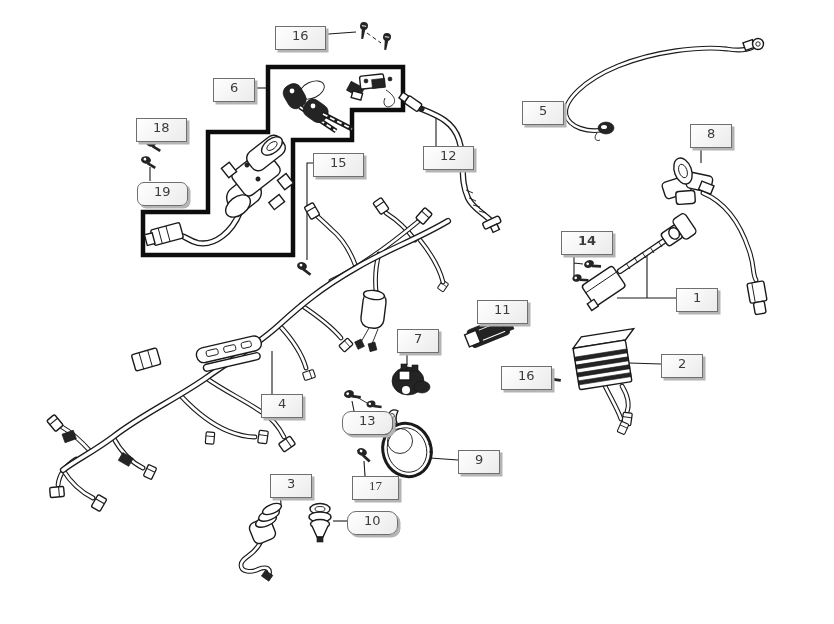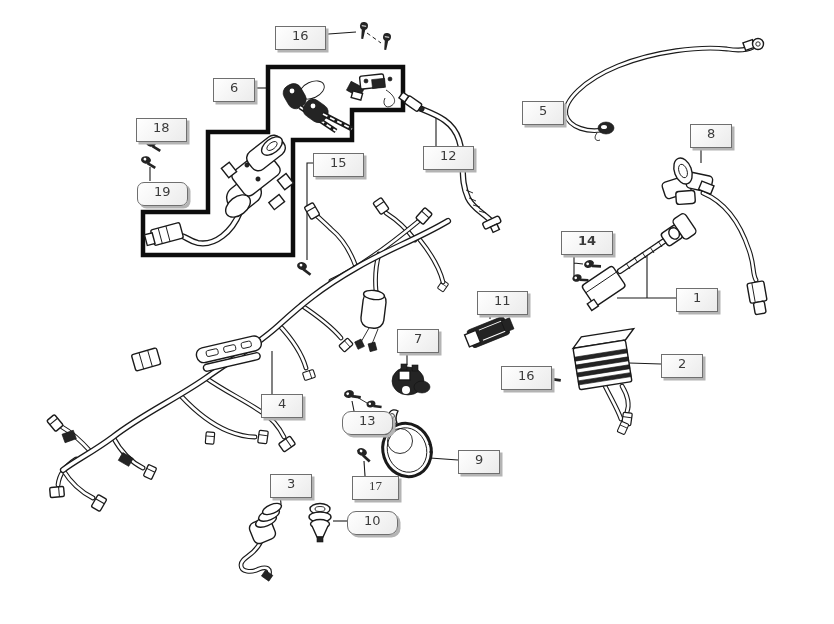--- a/index.html
+++ b/index.html
@@ -326,21 +326,21 @@
       <div class="callout" style="left: 275px; top: 26px;">16</div>
       <div class="callout" style="left: 213px; top: 78px;">6</div>
       <div class="callout" style="left: 136px; top: 98px; margin-top: 20px;">18</div>
       <div class="callout" style="left: 137px; top: 182px; border-radius: 7px;">19</div>
       <div class="callout" style="left: 313px; top: 153px;">15</div>
       <div class="callout" style="left: 423px; top: 146px;">12</div>
       <div class="callout" style="left: 522px; top: 101px;">5</div>
       <div class="callout" style="left: 690px; top: 124px;">8</div>
       <div class="callout" style="left: 561px; top: 231px; font-weight: bold;">14</div>
       <div class="callout" style="left: 676px; top: 288px;">1</div>
-      <div class="callout" style="left: 477px; top: 291px;">11</div>
+      <div class="callout" style="left: 477px; top: 300px;">11</div>
       <div class="callout" style="left: 661px; top: 354px;">2</div>
       <div class="callout" style="left: 501px; top: 366px;">16</div>
       <div class="callout" style="left: 397px; top: 329px;">7</div>
       <div class="callout" style="left: 261px; top: 394px;">4</div>
       <div class="callout" style="left: 342px; top: 411px; border-radius: 9px;">13</div>
       <div class="callout" style="left: 458px; top: 450px;">9</div>
       <div class="callout" style="left: 352px; top: 476px; font-family: Liberation Serif, serif;">17</div>
       <div class="callout" style="left: 270px; top: 474px;">3</div>
       <div class="callout" style="left: 347px; top: 511px; border-radius: 9px;">10</div>
     </div>

